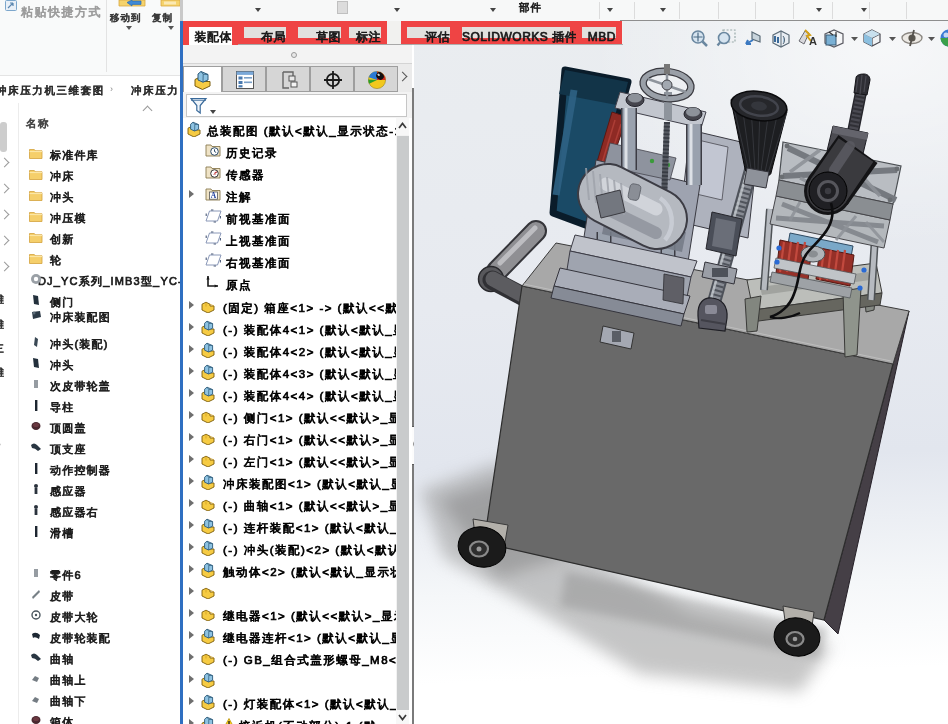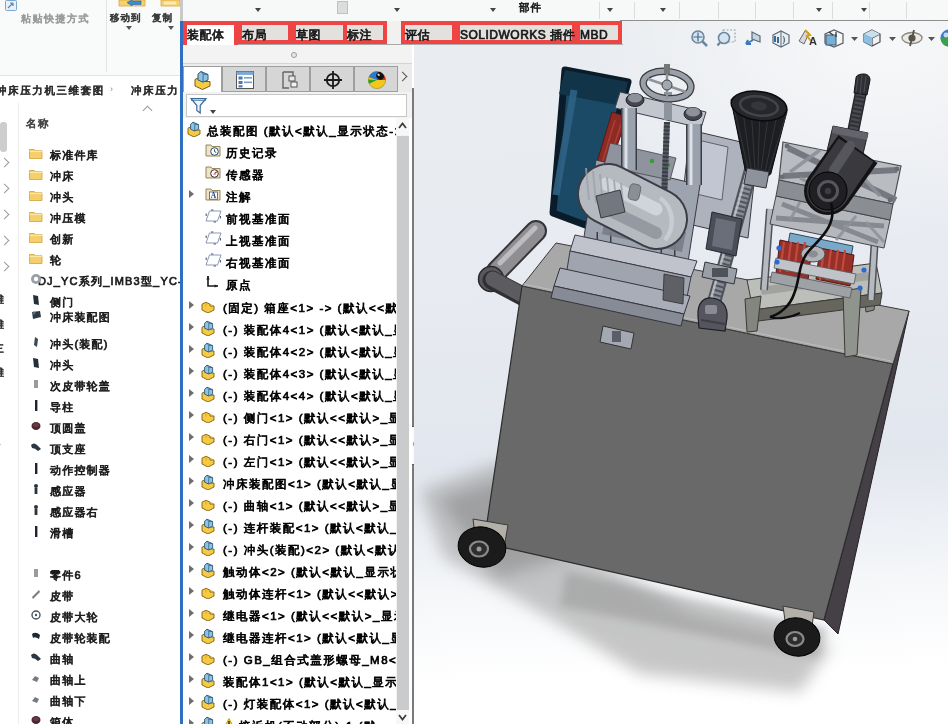--- a/index.html
+++ b/index.html
@@ -13,21 +13,21 @@
 #navstrip{position:absolute;left:0;top:103px;width:19px;height:621px;background:#fff;border-right:1px solid #ececec}
 .chev{position:absolute;width:7px;height:7px;border-right:1.4px solid #9a9a9a;border-top:1.4px solid #9a9a9a;transform:rotate(45deg)}
 #flist{position:absolute;left:20px;top:103px;width:163px;height:621px;background:#fff;overflow:hidden}
 .frow{position:absolute;left:0;height:20px;display:flex;align-items:center;white-space:nowrap}
 .ftxt{font-size:11px;color:#1c1c1c;letter-spacing:1.2px}
 
 #sw{position:absolute;left:0;top:0;width:765px;height:724px;background:#fff}
 #swtop{position:absolute;left:0;top:0;width:765px;height:21px;background:#f7f8f8}
 .dar{width:0;height:0;border-left:3.5px solid transparent;border-right:3.5px solid transparent;border-top:4px solid #444;position:absolute}
 #tabs{position:absolute;left:0;top:21px;width:440px;height:23px;background:#f1f1ef;z-index:6}
-.tab{position:absolute;top:0;height:23px;border:4px solid #ef4444;background:#e2e1de;font-size:12px;color:#1a1a1a;text-align:left;line-height:21px;white-space:nowrap}
+.tab{position:absolute;top:0;height:23px;border:6px solid #ef4444;background:#e2e1de;font-size:12px;color:#1a1a1a;text-align:right;line-height:21px;white-space:nowrap}
 .tab.act{background:#fff;border-bottom:none;height:24px;z-index:3}
 
 #fmp{position:absolute;left:0;top:44px;width:229px;height:680px;background:#fff}
 #fmtop{position:absolute;left:0;top:0;width:229px;height:20px;background:#f3f3f3;border-bottom:1px solid #d4d4d4;border-top:1px solid #a8a8a8}
 #fmtabs{position:absolute;left:0;top:20px;width:229px;height:28px;background:#ebebeb}
 .ptab{position:absolute;top:2px;height:26px;width:44px;background:#d6d6d6;border:1px solid #9e9e9e}
 .ptab.act{background:#fff;border-bottom:none}
 #filterrow{position:absolute;left:0;top:48px;width:229px;height:26px;background:#f3f3f3}
 #filterbox{position:absolute;left:3px;top:2px;width:221px;height:23px;background:#fff;border:1px solid #c6c6c6}
 #tree{position:absolute;left:0;top:74px;width:213px;height:606px;background:#fff;overflow:hidden}
@@ -42,21 +42,21 @@
 #gfx{position:absolute;left:414px;top:21px;width:534px;height:703px;background:radial-gradient(ellipse 420px 280px at 88% 4%,rgba(255,255,255,0.6),rgba(255,255,255,0) 70%),linear-gradient(178deg,#eaedf0 0%,#e7eaf0 40%,#e2e6ee 62%,#f5f7f9 80%,#ffffff 92%)}
 </style></head>
 <body>
 <div id="root">
 <div id="exp">
       <div id="ribbon">
         <svg class="abs" style="left:5px;top:0" width="12" height="11" viewBox="0 0 12 11">
           <rect x="0.5" y="0.5" width="11" height="10" rx="1" fill="#e9f0f8" stroke="#7da7cc"></rect>
           <path d="M3 8 L8 3 M8 3 L5 3 M8 3 L8 6" stroke="#5b87b0" stroke-width="1.2" fill="none"></path>
         </svg>
-        <div class="abs cjk" style="left:21px;top:12px;font-size:10px;color:#9b9b9b;letter-spacing:1.5px">粘贴快捷方式</div>
+        <div class="abs cjk" style="left:21px;top:4px;font-size:12px;color:#9b9b9b;letter-spacing:1.5px">粘贴快捷方式</div>
         <div class="vsep" style="left:106px;top:0;height:72px"></div>
         <svg class="abs" style="left:118px;top:0" width="28" height="7" viewBox="0 0 28 7">
           <path d="M1 0 L27 0 L27 6 L1 6 Z" fill="#f5d36c" stroke="#d9a843" stroke-width="0.8"></path>
           <path d="M14 0 L9 2.5 L14 6 L14 4.4 L23 4.4 L23 1 L14 1 Z" fill="#3f8ad6" stroke="#2d6cb0" stroke-width="0.7"></path>
         </svg>
         <svg class="abs" style="left:160px;top:0" width="21" height="7" viewBox="0 0 21 7">
           <path d="M1 0 L20 0 L20 6 L1 6 Z" fill="#f5d36c" stroke="#d9a843" stroke-width="0.8"></path>
           <path d="M4 1.5 L16 1.5 L16 4.5 L4 4.5 Z" fill="#fbe9b4"></path>
         </svg>
         <div class="abs cjk" style="left:110px;top:12px;font-size:9.5px;color:#3a3a3a;letter-spacing:1px">移动到</div>
@@ -690,21 +690,20 @@
                 <path d="M7 1.2 L8.8 3.4 L12.6 3.6 M8.8 3.4 L8.6 10" fill="none" stroke="#2c5a7a" stroke-width="0.7"></path>
               </svg></div>
             <div class="abs" style="left:40px;top:3.5px"><span class="ttxt cjk">触动体&lt;2&gt; (默认&lt;默认_显示状</span></div>
           </div>
           <div class="trow" style="top:462px">
             <div class="tex" style="top:7px"></div>
             <div class="abs" style="left:17px;top:4px;width:17px;height:16px"><svg width="17" height="15" viewBox="0 0 17 15">
                 <path d="M2 6.2 L6 4.2 L10 6.2 L10 8 L14 8 L14 12 L8 15 L2 12 Z" fill="#f6cb43" stroke="#7a5c0c" stroke-width="0.9"></path>
                 <path d="M10 6.2 L14 8 M6 4.2 L6 8.5" stroke="#c89a20" stroke-width="0.7" fill="none"></path>
               </svg></div>
-            <div class="abs" style="left:40px;top:3.5px"><span class="ttxt cjk">触动体连杆&lt;1&gt; (默认&lt;&lt;默认&gt;</span></div>
           </div>
           <div class="trow" style="top:484px">
             <div class="tex" style="top:7px"></div>
             <div class="abs" style="left:17px;top:4px;width:17px;height:16px"><svg width="17" height="15" viewBox="0 0 17 15">
                 <path d="M2 6.2 L6 4.2 L10 6.2 L10 8 L14 8 L14 12 L8 15 L2 12 Z" fill="#f6cb43" stroke="#7a5c0c" stroke-width="0.9"></path>
                 <path d="M10 6.2 L14 8 M6 4.2 L6 8.5" stroke="#c89a20" stroke-width="0.7" fill="none"></path>
               </svg></div>
             <div class="abs" style="left:40px;top:3.5px"><span class="ttxt cjk">继电器&lt;1&gt; (默认&lt;&lt;默认&gt;_显示</span></div>
           </div>
           <div class="trow" style="top:506px">
@@ -724,21 +723,20 @@
               </svg></div>
             <div class="abs" style="left:40px;top:3.5px"><span class="ttxt cjk">(-) GB_组合式盖形螺母_M8&lt;1:</span></div>
           </div>
           <div class="trow" style="top:550px">
             <div class="tex" style="top:7px"></div>
             <div class="abs" style="left:17px;top:4px;width:17px;height:16px"><svg width="17" height="16" viewBox="0 0 17 16">
                 <path d="M2 7.2 L6 5.2 L10 7.2 L10 9 L14 9 L14 13 L8 16 L2 13 Z" fill="#f6cb43" stroke="#7a5c0c" stroke-width="0.9"></path>
                 <path d="M7 1.2 L12.6 3.6 L12.6 8.2 L8.6 10 L4.6 8.2 L4.6 3.2 Z" fill="#8ec3e2" stroke="#2c5a7a" stroke-width="0.9"></path>
                 <path d="M7 1.2 L8.8 3.4 L12.6 3.6 M8.8 3.4 L8.6 10" fill="none" stroke="#2c5a7a" stroke-width="0.7"></path>
               </svg></div>
-            <div class="abs" style="left:40px;top:3.5px"><span class="ttxt cjk">装配体1&lt;1&gt; (默认&lt;默认_显示</span></div>
           </div>
           <div class="trow" style="top:572px">
             <div class="tex" style="top:7px"></div>
             <div class="abs" style="left:17px;top:4px;width:17px;height:16px"><svg width="17" height="16" viewBox="0 0 17 16">
                 <path d="M2 7.2 L6 5.2 L10 7.2 L10 9 L14 9 L14 13 L8 16 L2 13 Z" fill="#f6cb43" stroke="#7a5c0c" stroke-width="0.9"></path>
                 <path d="M7 1.2 L12.6 3.6 L12.6 8.2 L8.6 10 L4.6 8.2 L4.6 3.2 Z" fill="#8ec3e2" stroke="#2c5a7a" stroke-width="0.9"></path>
                 <path d="M7 1.2 L8.8 3.4 L12.6 3.6 M8.8 3.4 L8.6 10" fill="none" stroke="#2c5a7a" stroke-width="0.7"></path>
               </svg></div>
             <div class="abs" style="left:40px;top:3.5px"><span class="ttxt cjk">(-) 灯装配体&lt;1&gt; (默认&lt;默认_显</span></div>
           </div>

